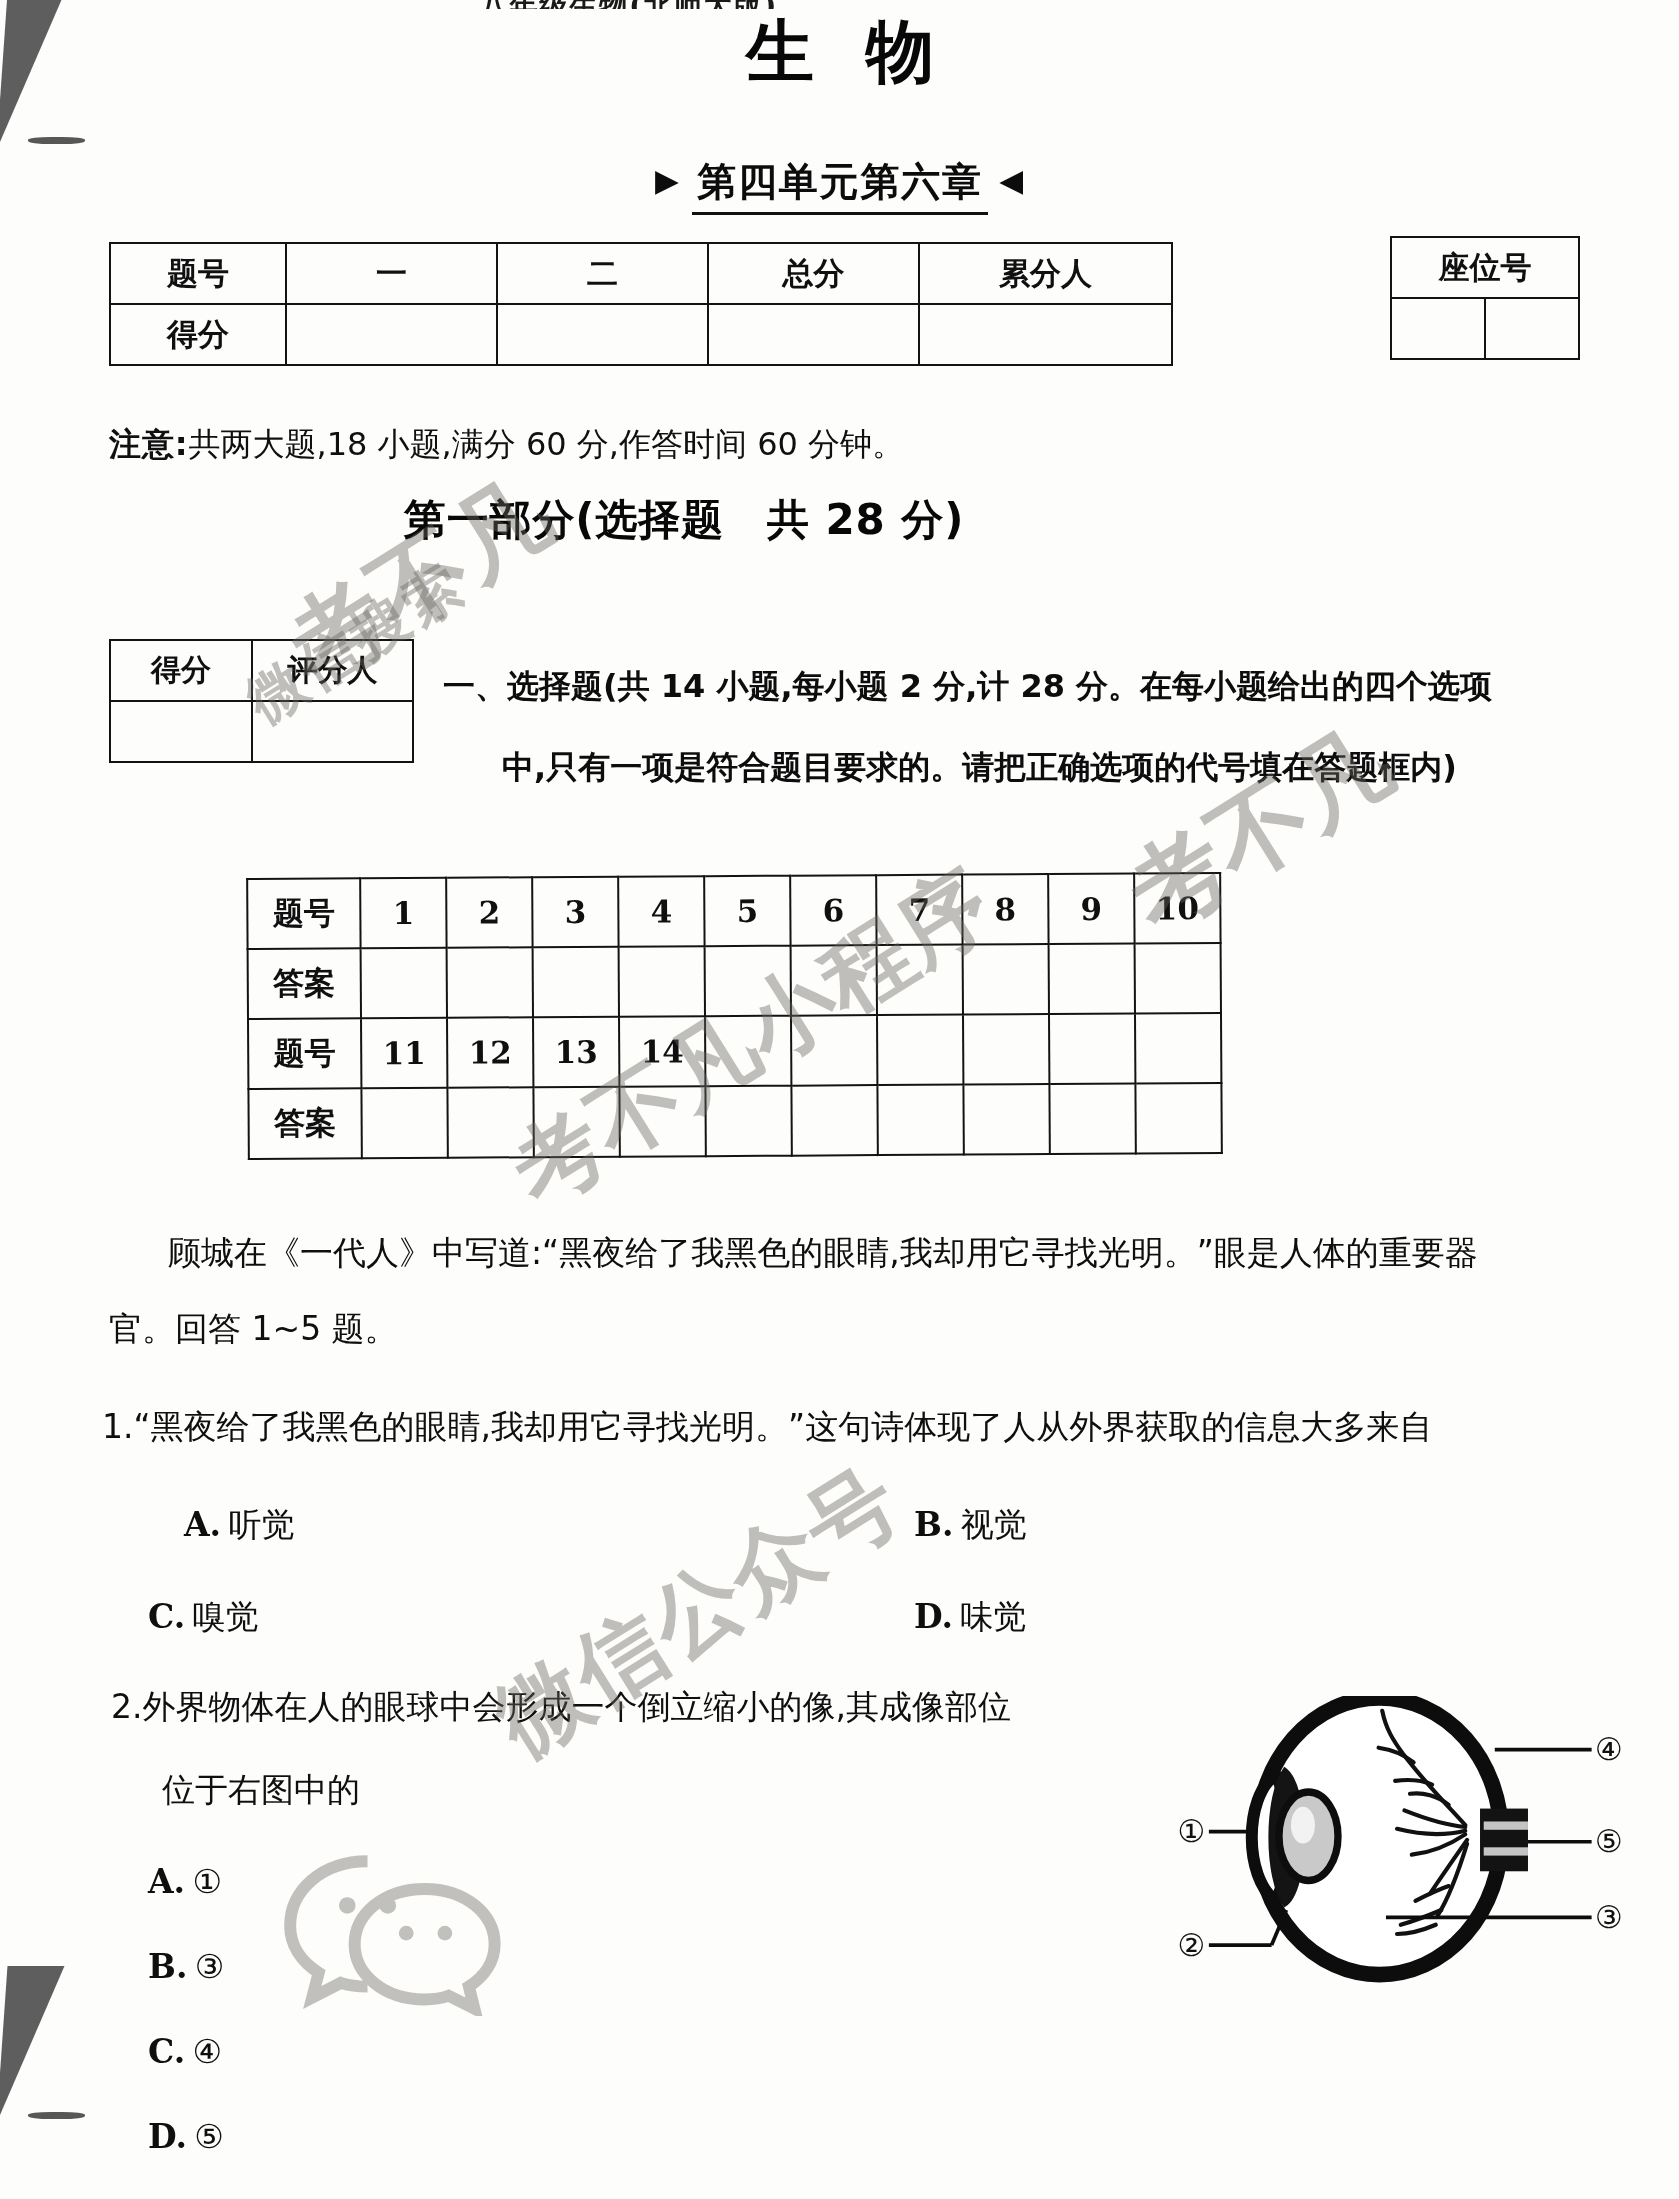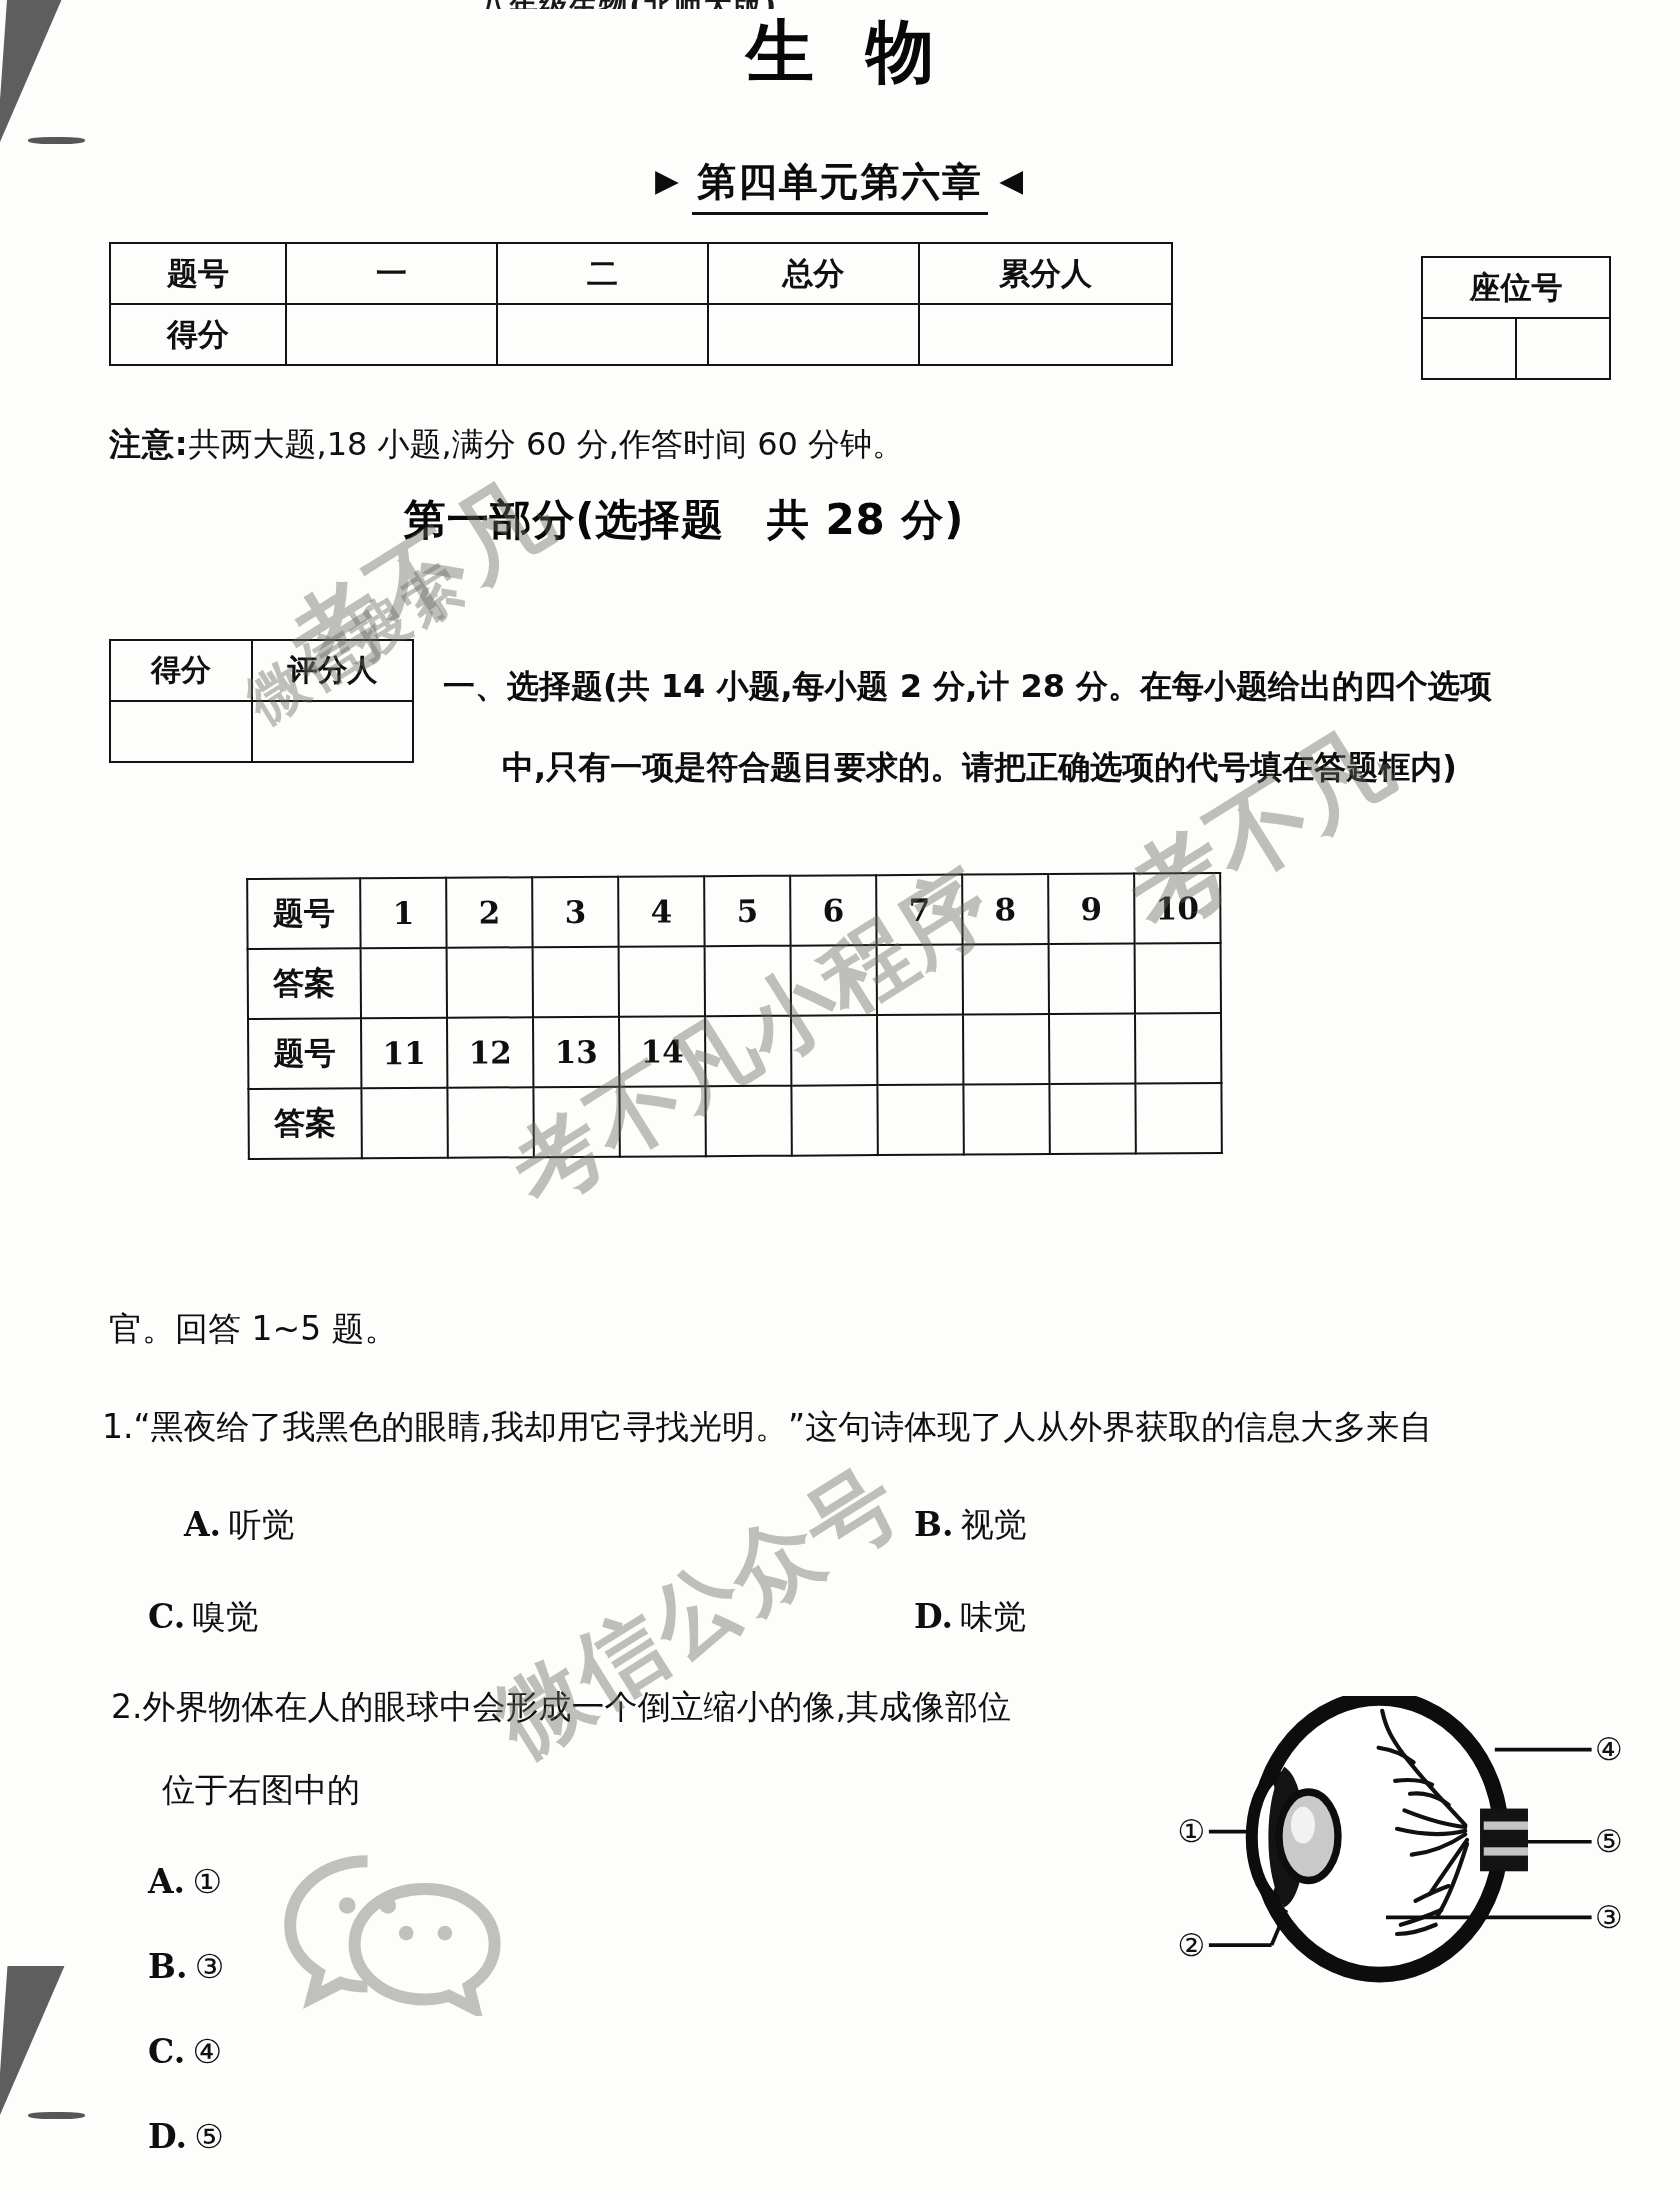--- a/index.html
+++ b/index.html
@@ -125,21 +125,21 @@
     position: absolute;
     left: 109px; top: 242px;
   }
   .score-table td {
     height: 57px;
     font-size: 31px;
   }
 
   .seat-table {
     position: absolute;
-    left: 1390px; top: 256px; margin-left: 31px;
+    left: 1390px; top: 236px;
   }
   .seat-table td {
     height: 57px;
     font-size: 31px;
   }
 
   
   .notice {
     position: absolute;
     left: 109px; top: 423px;
@@ -387,20 +387,21 @@
       <td></td>
       <td></td>
       <td></td>
       <td></td>
       <td></td>
       <td></td>
     </tr>
   </tbody>
     </table>
 
+  <div class="ptext passage1">顾城在《一代人》中写道:“黑夜给了我黑色的眼睛,我却用它寻找光明。”眼是人体的重要器</div>
   <div class="ptext passage2">官。回答 1~5 题。</div>
 
   <div class="ptext q1"><span>1.</span><span>“黑夜给了我黑色的眼睛,我却用它寻找光明。”这句诗体现了人从外界获取的信息大多来自</span></div>
 
   <div class="opt" style="left:148px; top:1503px;margin-left:36px;">
     <span class="tag">A.</span><span>听觉</span>
   </div>
   <div class="opt" style="left:914px; top:1503px;">
     <span class="tag">B.</span><span>视觉</span>
   </div>

